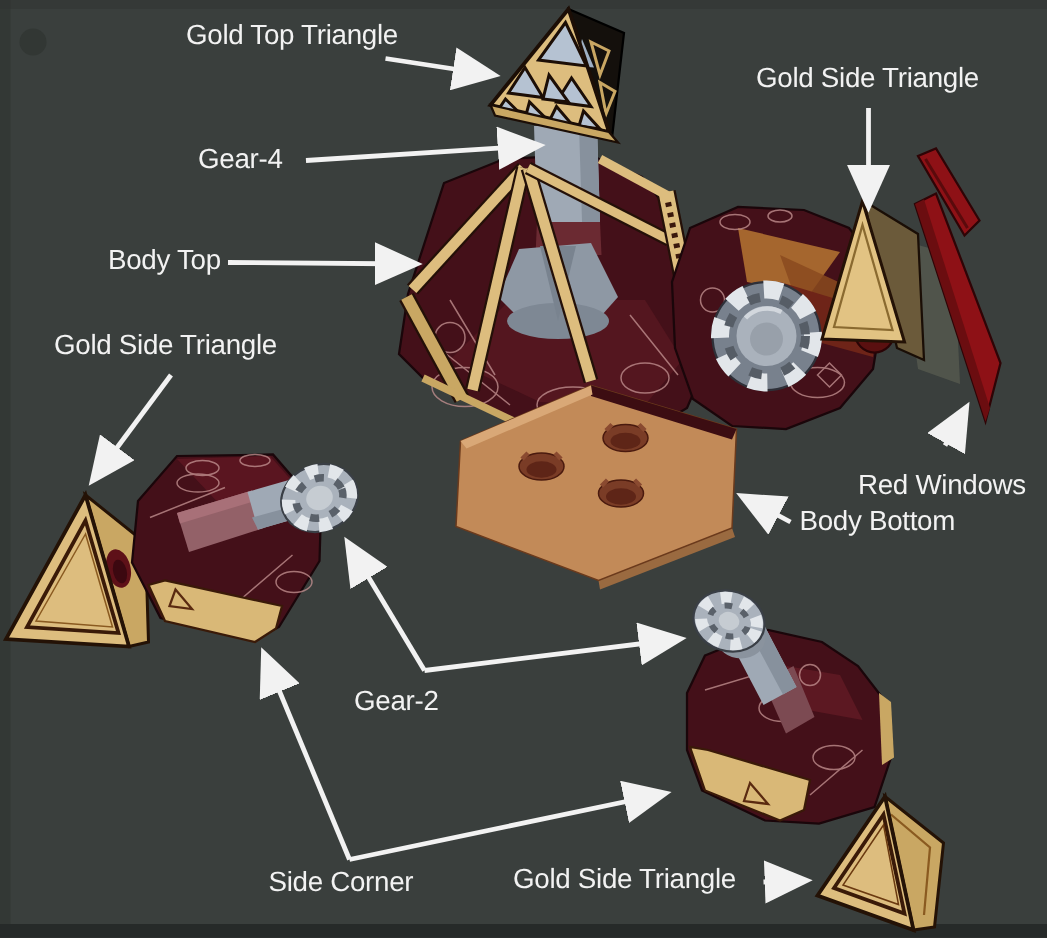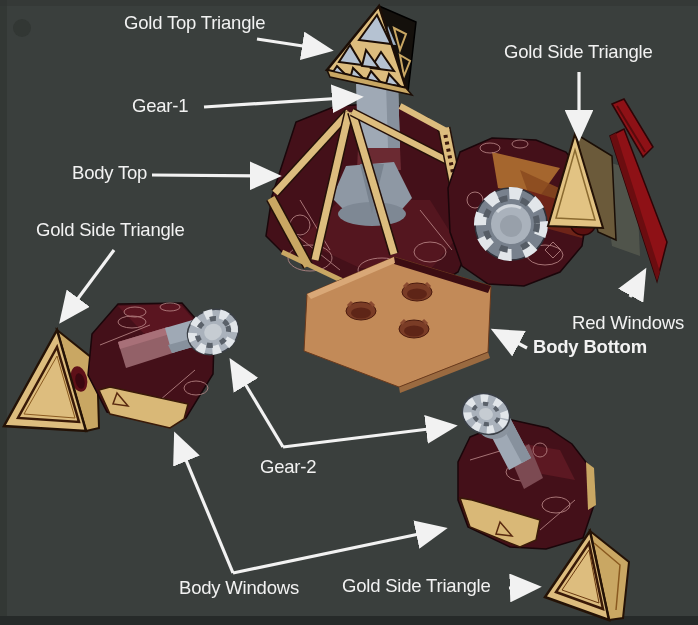--- a/index.html
+++ b/index.html
@@ -242,22 +242,22 @@
     <path d="M527,348 L495,331" marker-end="url(#ah)"></path>
     <path d="M283,447 L232,362" marker-end="url(#ah)"></path>
     <path d="M283,447 L453,426" marker-end="url(#ah)"></path>
     <path d="M233,573 L176,436" marker-end="url(#ah)"></path>
     <path d="M233,573 L443,529" marker-end="url(#ah)"></path>
     <path d="M509,588 L537,587" marker-end="url(#ah)"></path>
   </g>
 </svg>
 
   <div class="lbl" style="left:94px;top:12px;margin-left:30px;">Gold Top Triangle</div>
-  <div class="lbl" style="left:132px;top:95px;">Gear-1</div>
+  <div class="lbl" style="left:132px;top:95px;">Gear-4</div>
   <div class="lbl" style="left:72px;top:162px;">Body Top</div>
   <div class="lbl" style="left:504px;top:41px;">Gold Side Triangle</div>
   <div class="lbl" style="left:36px;top:219px;">Gold Side Triangle</div>
   <div class="lbl" style="left:572px;top:312px;">Red Windows</div>
-  <div class="lbl" style="left:533px;top:336px;font-weight:bold;">Body Bottom</div>
-  <div class="lbl" style="left:260px;top:456px;text-align:center;">Gear-2</div>
-  <div class="lbl" style="left:179px;top:577px;">Body Windows</div>
+  <div class="lbl" style="left:533px;top:336px;">Body Bottom</div>
+  <div class="lbl" style="left:236px;top:456px;text-align:center;">Gear-2</div>
+  <div class="lbl" style="left:179px;top:577px;">Side Corner</div>
   <div class="lbl" style="left:342px;top:575px;">Gold Side Triangle</div>
 </div>
 
 </body></html>

